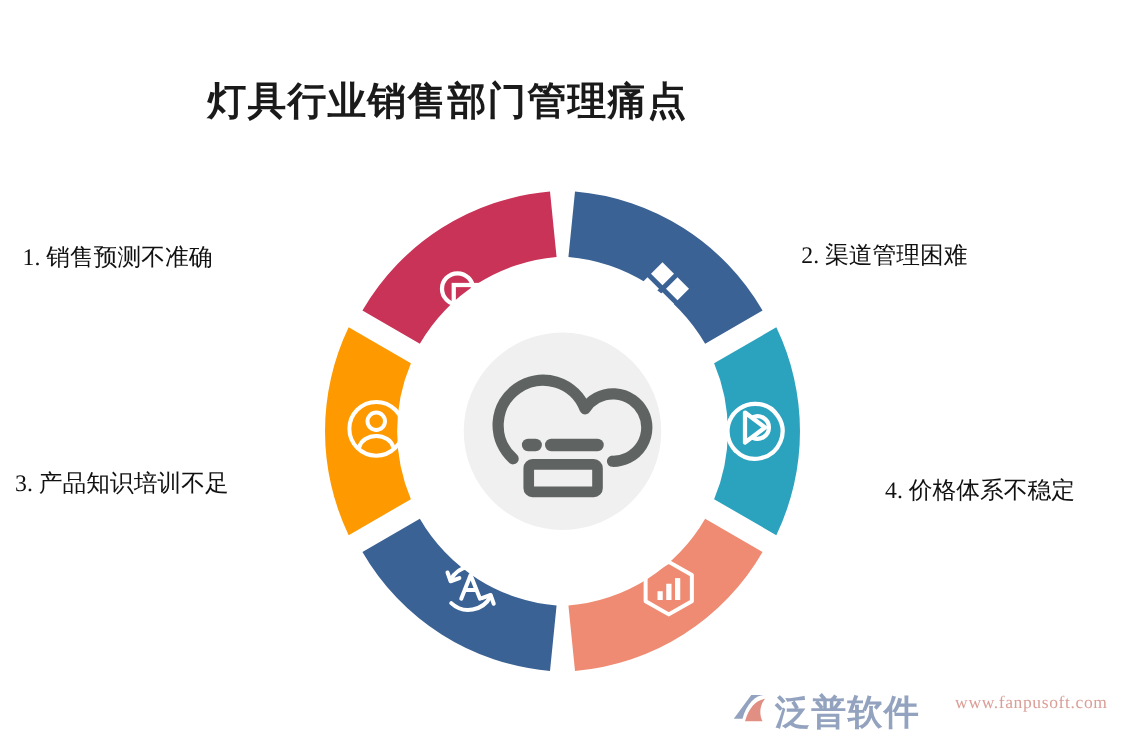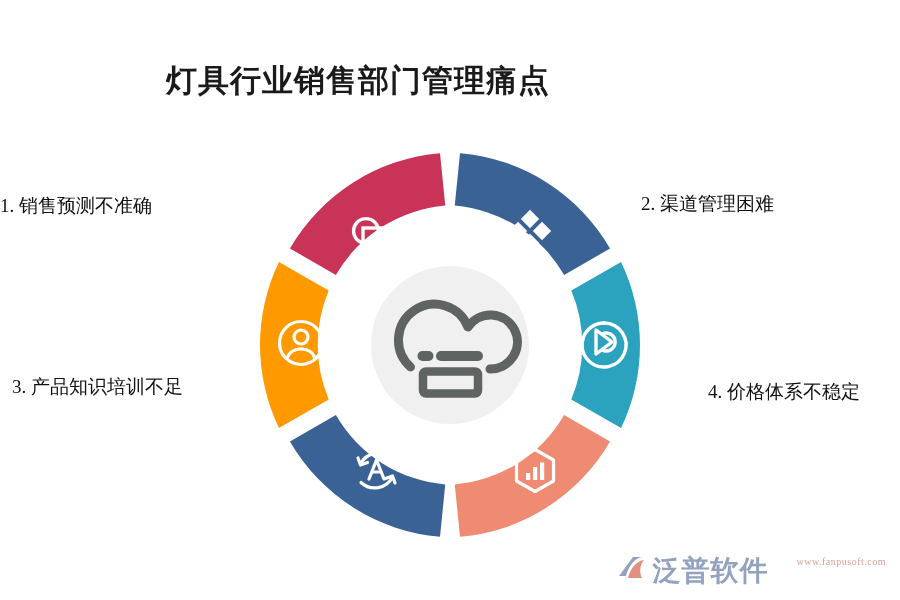--- a/index.html
+++ b/index.html
@@ -40,21 +40,21 @@
   }
 
   .callout {
     position: absolute;
     font-size: 19px;
     color: #111111;
     font-family: "Liberation Serif", "DejaVu Serif", serif;
     white-space: nowrap;
     font-weight: 500;
   }
-  #callout-1 { left: 0;  top: 193px; }
+  #callout-1 { left: 18px;  top: 193px; }
   #callout-2 { left: 641px; top: 191px; }
   #callout-3 { left: 12px;  top: 374px; text-align: center; }
   #callout-4 { left: 668px; top: 379px; margin-left: 40px; }
 
   
   #watermark {
     position: absolute;
     right: 14px;
     bottom: 12px;
     display: flex;
@@ -71,21 +71,21 @@
   }
   #watermark .logo-text {
     font-size: 28px;
     font-weight: bold;
     color: #8fa0bd;
     font-family: "Liberation Serif", "DejaVu Serif", serif;
     letter-spacing: 1px;
     line-height: 1;
   }
   #watermark .logo-url {
-    font-size: 10px;
+    font-size: 14px;
     color: #d99b93;
     font-family: "Liberation Serif", "DejaVu Serif", serif;
     letter-spacing: 0.5px;
     margin-top: 2px;
     margin-left: 28px;
   }
 </style>
 </head>
 <body>
 

